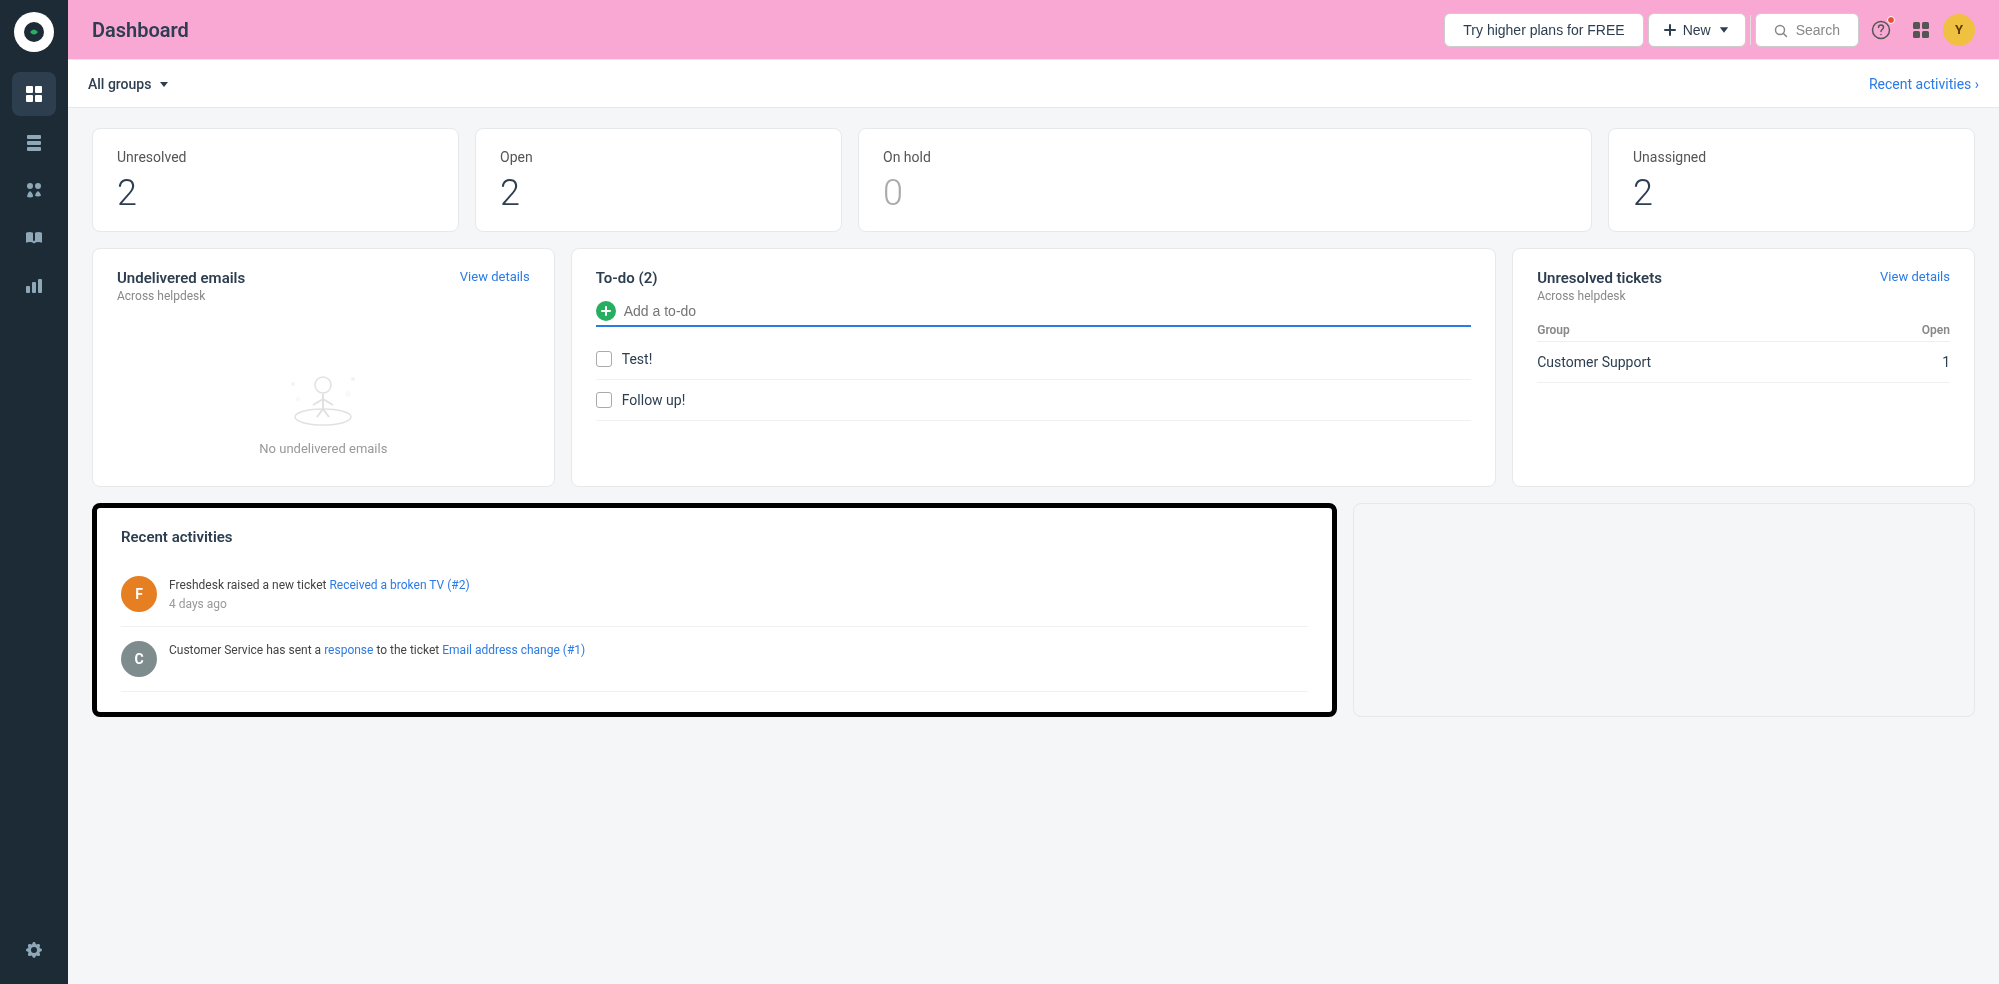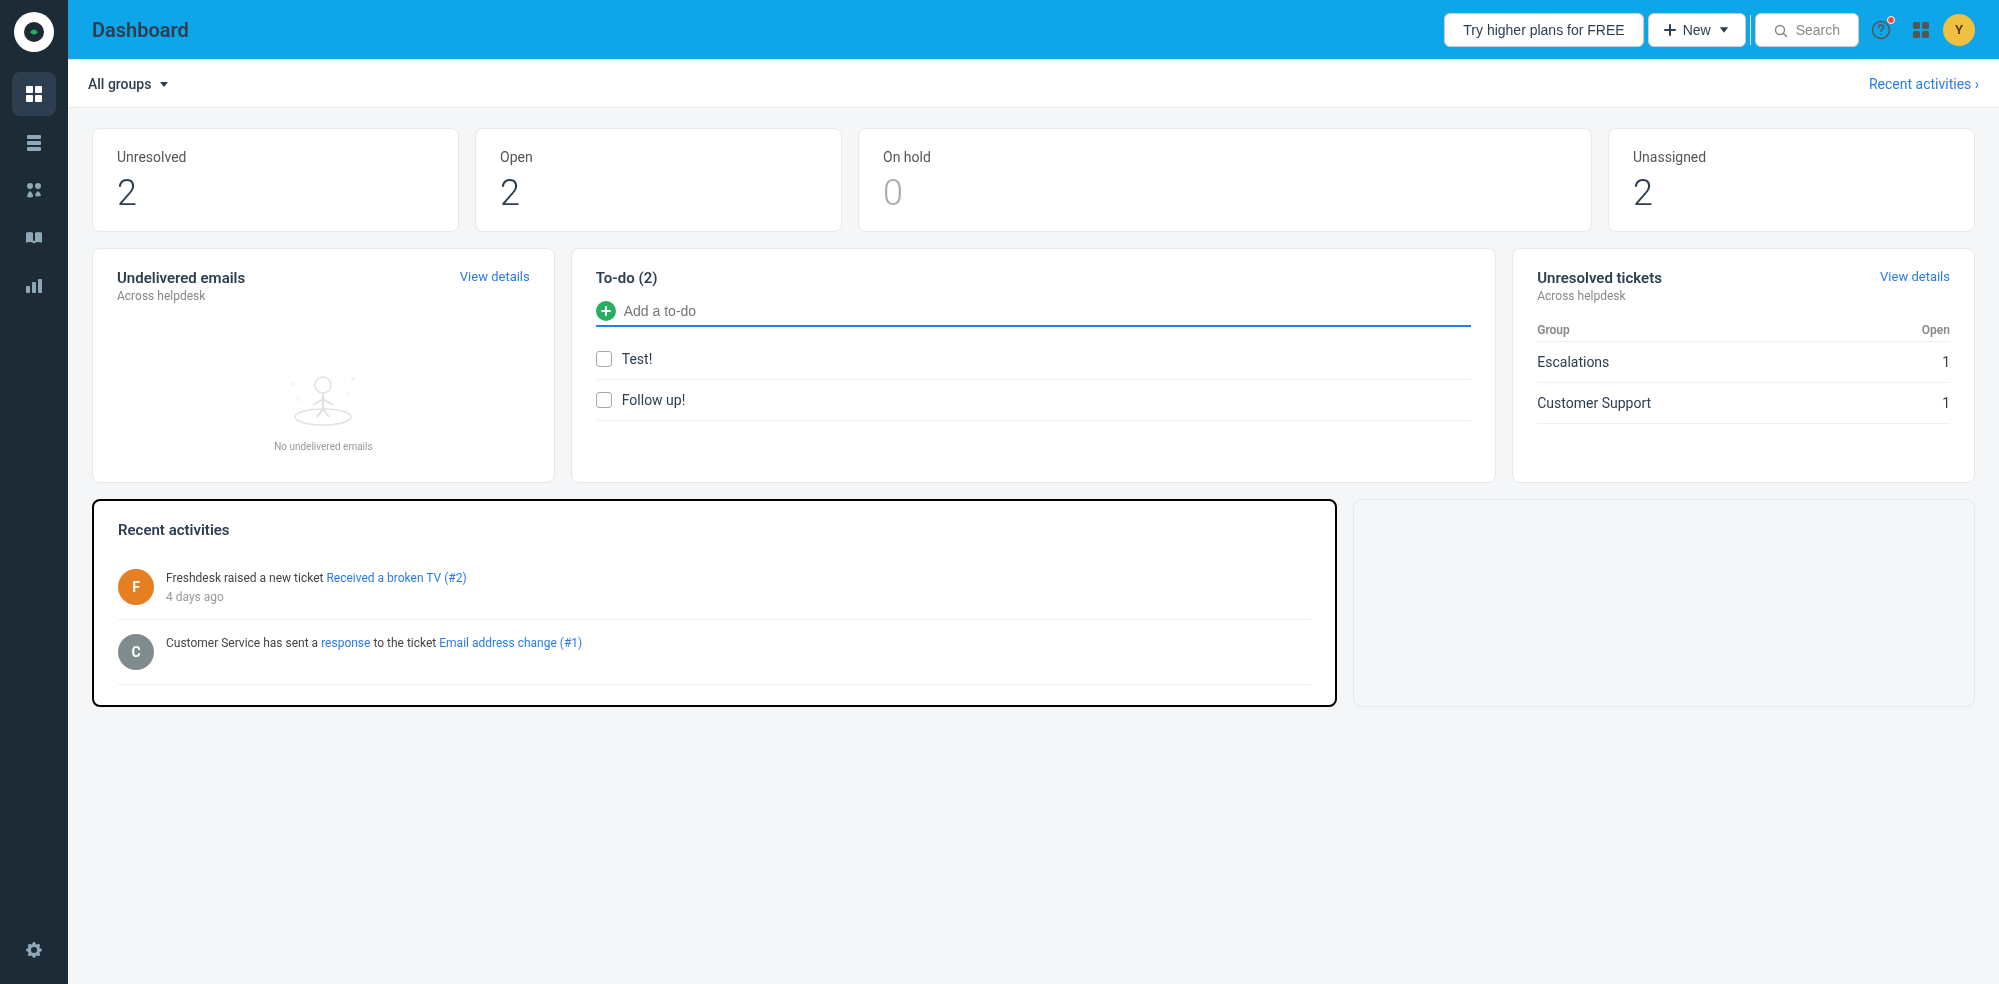--- a/index.html
+++ b/index.html
@@ -41,21 +41,21 @@
     
     .main {
       flex: 1;
       display: flex;
       flex-direction: column;
       overflow: hidden;
     }
 
     
     .topbar {
-      background: #0ea5e9;
+      background: #f9a8d4;
       height: 60px;
       display: flex;
       align-items: center;
       padding: 0 24px;
       border-bottom: 1px solid #e5e9ec;
       gap: 4px;
       flex-shrink: 0;
     }
     .topbar-title {
       font-size: 20px;
@@ -229,21 +229,21 @@
     
     .empty-illustration {
       display: flex;
       flex-direction: column;
       align-items: center;
       justify-content: center;
       padding: 30px 0 10px;
     }
     .empty-illustration svg { width: 100px; height: 90px; opacity: 0.35; }
     .empty-text {
-      font-size: 10px;
+      font-size: 13px;
       color: #999;
       margin-top: 12px;
     }
 
     
     .todo-input-row {
       display: flex;
       align-items: center;
       gap: 8px;
       margin-bottom: 12px;
@@ -304,21 +304,21 @@
 
     
     .recent-section {
       display: grid;
       grid-template-columns: 2fr 1fr;
       gap: 16px;
     }
     .recent-panel {
       background: #fff;
       border-radius: 8px;
-      border: 2px solid #000000;
+      border: 5px solid #000000;
       padding: 20px 24px;
     }
     .recent-title {
       font-size: 15px;
       font-weight: 600;
       color: #2c3e50;
       margin-bottom: 16px;
     }
     .activity-item {
       display: flex;
@@ -530,24 +530,20 @@
         </div>
         <table class="tickets-table">
           <thead>
             <tr>
               <th>Group</th>
               <th>Open</th>
             </tr>
           </thead>
           <tbody>
             <tr>
-              <td>Escalations</td>
-              <td>1</td>
-            </tr>
-            <tr>
               <td>Customer Support</td>
               <td>1</td>
             </tr>
           </tbody>
         </table>
       </div>
     </div>
 
     <div class="recent-section">
       <div class="recent-panel">

